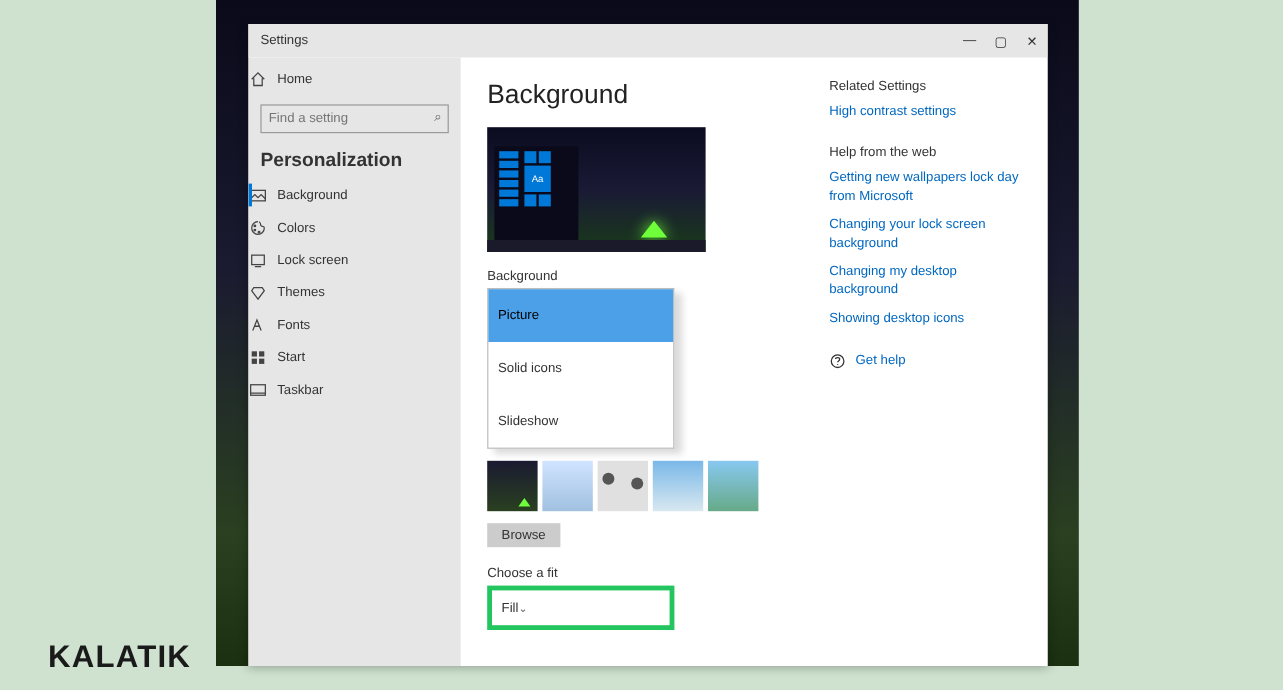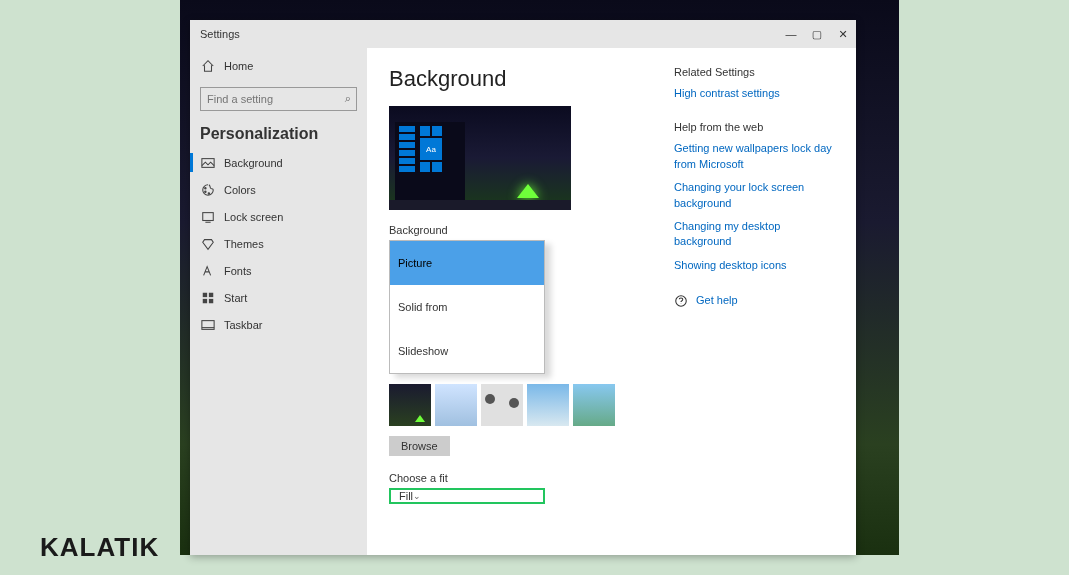--- a/index.html
+++ b/index.html
@@ -2,34 +2,34 @@
 <html><head>
 <meta charset="utf-8">
 <style>
   * { box-sizing: border-box; margin: 0; padding: 0; font-family: "Segoe UI", Tahoma, sans-serif; }
   body { background: #cee2cf; width: 1069px; height: 575px; overflow: hidden; position: relative; }
   .desktop-bg {
     position: absolute; left: 180px; top: 0; right: 170px; bottom: 20px;
     background: linear-gradient(to bottom, #0a0a1a 0%, #1a1a30 40%, #2a4020 80%, #1a3010 100%);
   }
   .window {
-    position: absolute; left: 190px; top: 20px; width: 666px; height: 535px;
+    position: absolute; left: 207px; top: 20px; width: 666px; height: 535px;
     background: #ffffff; display: flex; flex-direction: column;
     box-shadow: 0 2px 8px rgba(0,0,0,0.3);
   }
   .titlebar {
     height: 28px; display: flex; align-items: center; justify-content: space-between;
     background: #e6e6e6; padding-left: 10px;
   }
   .titlebar-title { font-size: 11px; color: #333; }
   .titlebar-controls { display: flex; }
   .titlebar-btn { width: 26px; height: 28px; display: flex; align-items: center; justify-content: center; font-size: 11px; color: #333; }
   .content { display: flex; flex: 1; overflow: hidden; }
   .sidebar { width: 177px; background: #e6e6e6; padding-top: 4px; }
-  .sidebar-item { display: flex; align-items: center; height: 27px; padding-left: 10px; font-size: 11px; color: #333; position: relative; }
+  .sidebar-item { display: flex; align-items: center; height: 27px; font-size: 11px; color: #333; position: relative; }
   .sidebar-item.active::before { content:""; position:absolute; left:0; top:4px; bottom:4px; width:3px; background:#0078d7; }
   .sidebar-item .icon { width: 16px; height: 16px; margin-right: 8px; display:flex; align-items:center; justify-content:center; }
   .search-wrap { padding: 8px 10px 6px 10px; }
   .search {
     width: 100%; height: 24px; border: 1px solid #999; background: #e6e6e6;
     padding: 0 22px 0 6px; font-size: 11px; color: #666;
   }
   .search-wrap { position: relative; }
   .search-icon { position: absolute; right: 16px; top: 13px; font-size: 11px; color: #666; }
   .section-header { font-size: 16px; font-weight: 600; color: #333; padding: 8px 10px 6px 10px; }
@@ -64,21 +64,21 @@
   .thumb.t1 { background: linear-gradient(to bottom,#1a1a30,#2a4020); position:relative; }
   .thumb.t1::after{ content:""; position:absolute; right:6px; bottom:4px; width:0; height:0; border-left:5px solid transparent; border-right:5px solid transparent; border-bottom:7px solid #6fff3a; }
   .thumb.t2 { background: linear-gradient(to bottom,#d0e4ff,#a0c0e0); }
   .thumb.t3 { background: #e0e0e0; position:relative; }
   .thumb.t3::before{ content:""; position:absolute; left:4px; top:10px; width:10px; height:10px; background:#555; border-radius:50%; }
   .thumb.t3::after{ content:""; position:absolute; right:4px; top:14px; width:10px; height:10px; background:#555; border-radius:50%; }
   .thumb.t4 { background: linear-gradient(to bottom,#7ab8e8,#d8e8f0); }
   .thumb.t5 { background: linear-gradient(to bottom,#88c8f0,#66aa88); }
   .browse-btn { padding: 4px 12px; font-size: 11px; background:#cccccc; border:none; color:#333; margin-bottom: 16px; }
   .select {
-    width: 156px; height: 16px; border:2px solid #22c55e; display:flex; align-items:center; 
+    width: 156px; height: 37px; border:4px solid #22c55e; display:flex; align-items:center; 
     padding: 0 8px; font-size: 11px; color:#333;
   }
   .chev { font-size:9px; color:#666; }
   .right-header { font-size: 11px; color:#333; margin-bottom: 8px; }
   .link { font-size: 11px; color:#0067c0; display:block; margin-bottom: 8px; line-height:1.4; }
   .right-section { margin-bottom: 20px; }
   .help-item { display:flex; align-items:center; gap:8px; margin-bottom:6px; }
   .help-icon { width:14px; height:14px; font-size:11px; color:#333; display:flex; align-items:center; justify-content:center; }
   .brand { position:absolute; left:40px; bottom:12px; font-family: Arial Black, sans-serif; font-size:26px; font-weight:900; letter-spacing:1px; color:#1a1a1a; }
   svg { width:14px; height:14px; }
@@ -213,21 +213,21 @@
           </div>
           <div class="tent">
               <div class="tent-shape"></div>
             </div>
           <div class="preview-taskbar"></div>
         </div>
 
         <div class="label">Background</div>
         <div class="dropdown">
           <div class="dropdown-item selected">Picture</div>
-          <div class="dropdown-item">Solid from</div>
+          <div class="dropdown-item">Solid icons</div>
           <div class="dropdown-item">Slideshow</div>
         </div>
 
         <div class="thumbs">
           <div class="thumb t1"></div>
           <div class="thumb t2"></div>
           <div class="thumb t3"></div>
           <div class="thumb t4"></div>
           <div class="thumb t5"></div>
         </div>

